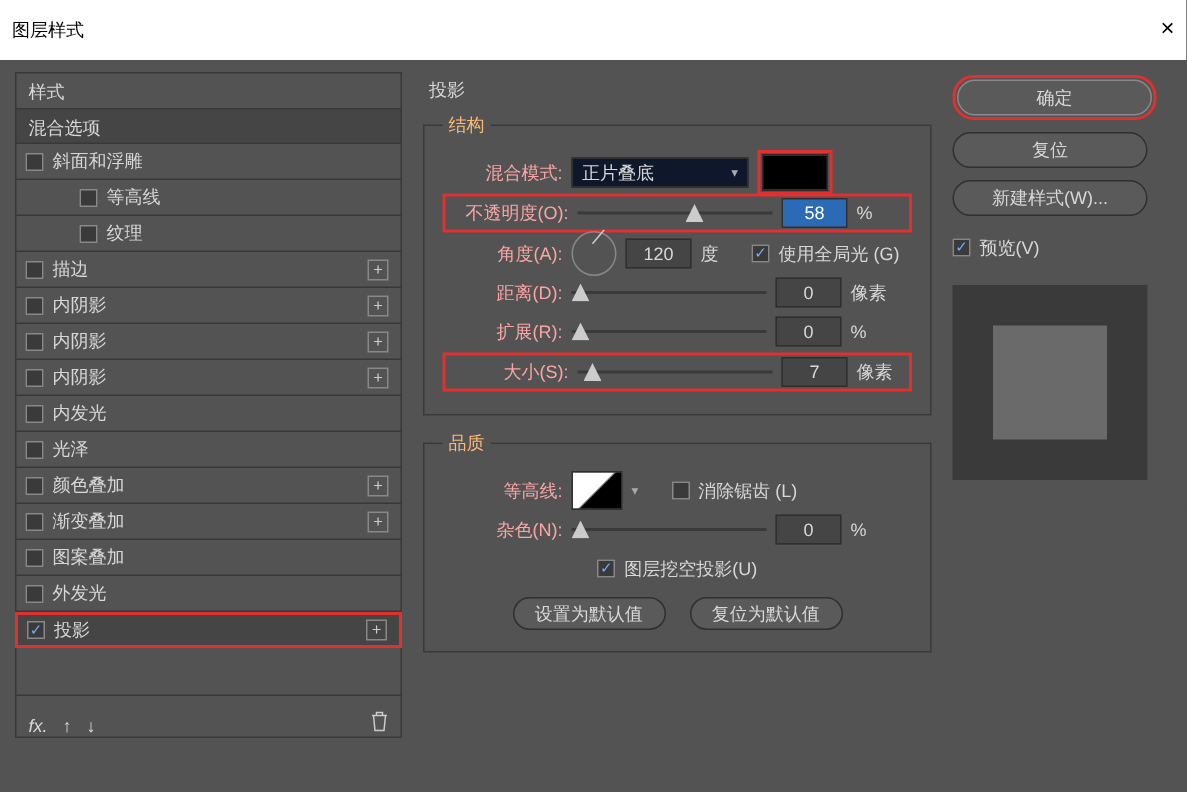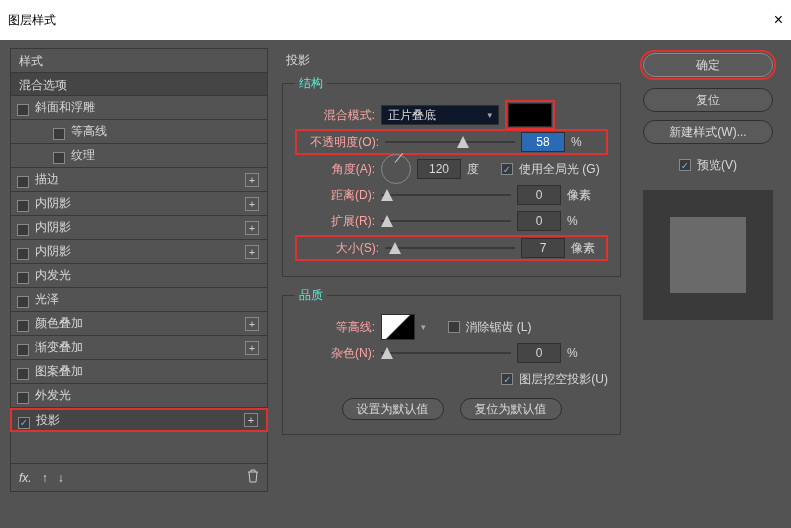--- a/index.html
+++ b/index.html
@@ -6,51 +6,51 @@
 body{background:#535353;width:791px;height:528px;overflow:hidden}
 .titlebar{background:#fff;height:40px;display:flex;align-items:center;padding:0 8px;justify-content:space-between}
 .titlebar span{color:#000}
 .close-x{font-size:16px;color:#000;cursor:pointer}
 .main{display:flex;padding:8px 10px 10px 10px;gap:8px}
 .left{width:258px;background:#535353}
 .styles-head{height:24px;padding:4px 8px;border:1px solid #383838;border-bottom:none}
 .blend-head{height:24px;padding:4px 8px;background:#454545;border:1px solid #383838}
 .srow{height:24px;display:flex;align-items:center;justify-content:space-between;padding:0 8px 0 6px;border:1px solid #383838;border-top:none}
 .srow.sub{padding-left:42px}
-.srow .lbl{display:flex;align-items:flex-end;gap:6px}
+.srow .lbl{display:flex;align-items:center;gap:6px}
 .cb{width:12px;height:12px;border:1px solid #888;display:inline-flex;align-items:center;justify-content:center;background:#3a3a3a}
 .cb.checked::after{content:"✓";font-size:10px;color:#69b0ff}
 .plus{width:14px;height:14px;border:1px solid #888;display:flex;align-items:center;justify-content:center;font-size:11px;color:#ccc}
 .hl-red{border:2px solid #e03030 !important}
 .srow.sel{background:#454545}
-.footer{height:28px;border:1px solid #383838;border-top:none;display:flex;align-items:center;justify-content:space-between;padding:0 8px}
+.footer{height:28px;border:1px solid #383838;border-top:none;display:flex;align-items:flex-end;justify-content:space-between;padding:0 8px}
 .footer .icons{display:flex;gap:10px}
 .fx{font-style:italic}
 .trash{width:12px;height:14px}
 .mid{flex:1;background:#535353;padding:2px 6px 6px 6px}
 .mid-title{padding:2px 4px 6px 4px}
 fieldset{border:1px solid #3a3a3a;margin-bottom:10px;padding:10px 12px 14px 12px}
-legend{padding:0 4px;color:#5eead4}
+legend{padding:0 4px;color:#fdba74}
 .row{display:flex;align-items:center;height:26px;gap:6px}
 .lbltxt{width:80px;text-align:right;color:#fca5a5}
 .select{width:118px;height:20px;background:#0f172a;border:1px solid #2f2f2f;display:flex;align-items:center;justify-content:space-between;padding:0 6px}
 .chev{font-size:9px;color:#aaa}
 .swatch{width:44px;height:24px;background:#000;border:1px solid #2f2f2f}
 .slider{position:relative;width:130px;height:14px}
 .track{position:absolute;top:6px;left:0;right:0;height:2px;background:#3a3a3a}
 .thumb{position:absolute;top:1px;width:12px;height:12px;background:#ccc;clip-path:polygon(50% 0,100% 100%,0 100%)}
 .num{width:44px;height:20px;background:#454545;border:1px solid #2f2f2f;text-align:center;line-height:18px}
 .num.selblue{background:#2b6bb5;color:#fff}
 .unit{width:28px}
 .angle{width:30px;height:30px;border:1px solid #888;border-radius:50%;position:relative}
 .angle::after{content:"";position:absolute;width:12px;height:1px;background:#ccc;top:7px;left:13px;transform:rotate(-50deg);transform-origin:left}
 .curve{width:34px;height:26px;background:linear-gradient(135deg,#fff 0%,#fff 48%,#000 52%,#000 100%);border:1px solid #2f2f2f}
 .btn{height:22px;background:#5a5a5a;border:1px solid #2f2f2f;border-radius:11px;padding:0 14px;display:inline-flex;align-items:center;justify-content:center;cursor:pointer}
 .btnrow{display:flex;gap:16px;justify-content:center;margin-top:6px}
-.right{width:146px;padding:2px 0 0 0;display:flex;flex-direction:column;gap:8px;align-items:center}
+.right{width:146px;padding:2px 0 0 0;display:flex;flex-direction:column;gap:8px;align-items:flex-start}
 .rb{width:130px;height:24px;border-radius:12px;border:1px solid #2f2f2f;display:flex;align-items:center;justify-content:center;background:#5a5a5a;cursor:pointer}
 .rb.ok{border:1px solid #8a8a8a}
 .preview{width:130px;height:130px;background:#3a3a3a;display:flex;align-items:center;justify-content:center;margin-top:4px}
 .preview .inner{width:76px;height:76px;background:#6a6a6a}
 .hlwrap{border:2px solid #e03030;padding:1px;display:inline-block}
 .row.hl-red{padding:3px 2px;margin:1px 0}
 </style>
 </head>
 <body>
 
@@ -240,21 +240,21 @@
       </div>
       <div class="row">
         <div class="lbltxt">杂色(N):</div>
         <div class="slider">
             <div class="track"></div>
             <div class="thumb" style="left:0"></div>
           </div>
         <div class="num">0</div>
         <div class="unit">%</div>
       </div>
-      <div class="row" style="justify-content:flex-end">
+      <div class="row" style="justify-content:center">
         <span class="cb checked"></span>
         <span>图层挖空投影(U)</span>
       </div>
       <div class="btnrow">
         <div class="btn">设置为默认值</div>
         <div class="btn">复位为默认值</div>
       </div>
     </fieldset>
   </div>
 

